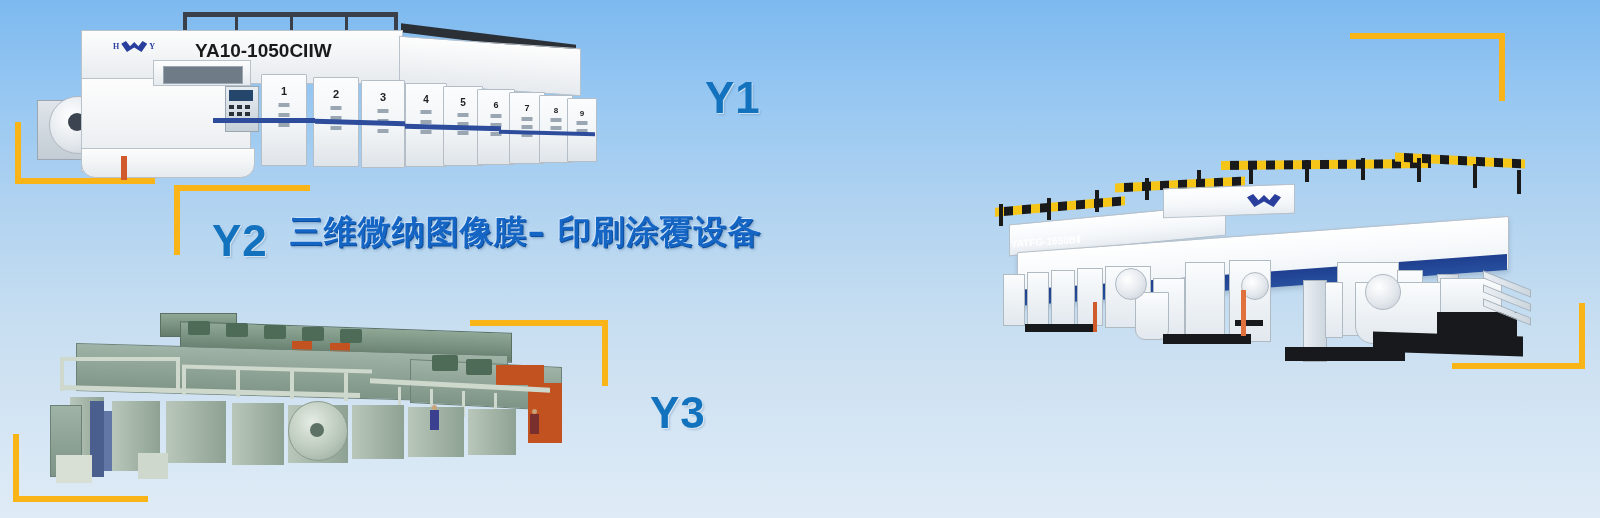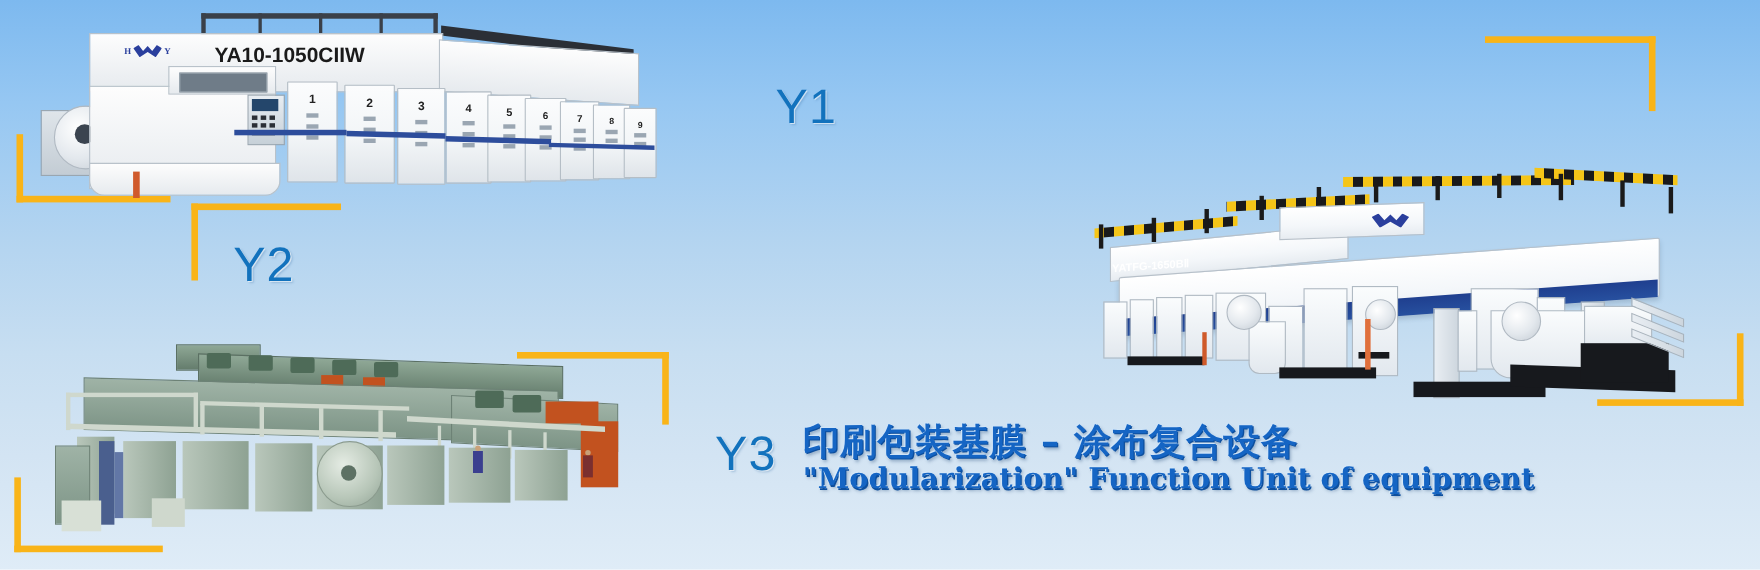--- a/index.html
+++ b/index.html
@@ -9,21 +9,21 @@
   }
   #banner{
     position:relative;width:1600px;height:518px;overflow:hidden;
     background:linear-gradient(180deg,#7db9ef 0%,#96c7f2 18%,#b3d4f0 42%,#c7def1 62%,#d3e4f3 80%,#dfecf7 100%);
   }
   
   .brk{position:absolute;background:#f9b418;}
   
   .row{position:absolute;display:flex;align-items:flex-start;}
   .ycode{
-    font-weight:normal;color:#1272bd;
+    font-weight:bold;color:#1272bd;
     text-shadow:1px 1px 0 #ffffff99, 2px 2px 2px #4a7fb055;
     letter-spacing:1px;line-height:1;
   }
   .txtcol{display:flex;flex-direction:column;}
   .cn{
     color:#1565c4;font-weight:bold;
     font-family:"DejaVu Sans","Liberation Sans",sans-serif;
     line-height:1.05;letter-spacing:1px;white-space:nowrap;
     text-shadow:-1px -1px 0 #cfe4f8, 1px 1px 0 #0d4f9e, 2px 2px 3px rgba(20,60,110,.35);
   }
@@ -343,24 +343,21 @@
     <div class="m3-leg" style="left:108px;top:148px;width:30px;height:26px;background:#cfd8cd;"></div>
   </div>
 
   <div class="row" style="left:705px;top:70px;">
     <div class="ycode" style="font-size:44px;margin-right:20px;margin-top:6px;">Y1</div>
   </div>
 
   <div class="row" style="left:212px;top:215px;">
     <div class="ycode" style="font-size:44px;margin-right:22px;margin-top:4px;">Y2</div>
     <div class="txtcol">
+      <div class="cn" style="font-size:33px;">三维微纳图像膜– 印刷涂覆设备</div>
     </div>
   </div>
 
   <div class="row" style="left:650px;top:385px;">
     <div class="ycode" style="font-size:44px;margin-right:24px;margin-top:6px;">Y3</div>
-    <div class="txtcol">
-      <div class="cn" style="font-size:33px;">印刷包装基膜 –  涂布复合设备</div>
-      <div class="en" style="font-size:26px;margin-top:3px;">"Modularization" Function Unit of equipment</div>
-    </div>
   </div>
 
 </div>
 
 </body></html>

